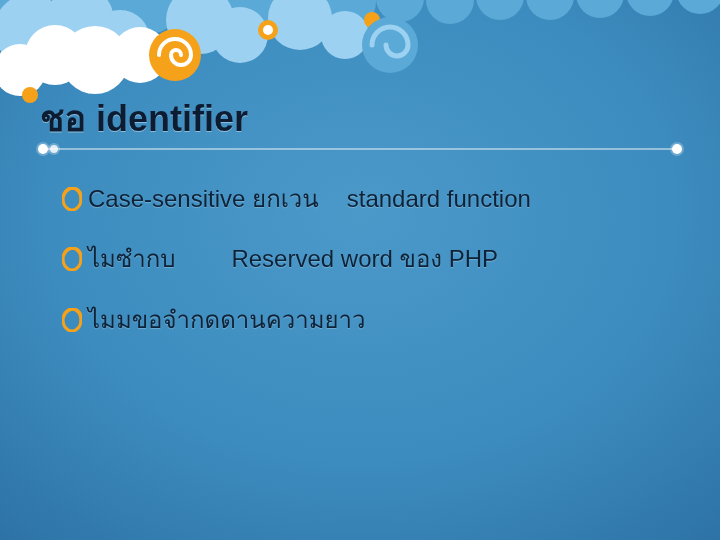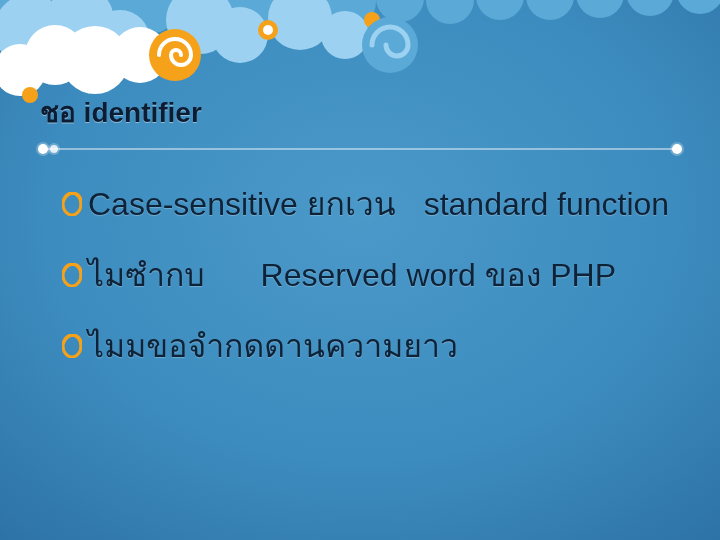--- a/index.html
+++ b/index.html
@@ -29,21 +29,21 @@
     width: 720px; height: 120px;
     overflow: hidden;
     pointer-events: none;
   }
 
   
   .title {
     position: absolute;
     left: 40px;
     top: 90px;
-    font-size: 28px;
+    font-size: 36px;
     font-weight: 700;
     color: #0c1d33;
     text-shadow: 0 1px 0 rgba(255,255,255,0.4);
   }
 
   
   .divider {
     position: absolute;
     left: 38px;
     top: 142px;
@@ -74,21 +74,21 @@
   .content {
     position: absolute;
     left: 62px;
     top: 165px;
     right: 40px;
   }
   .bullet {
     display: flex;
     align-items: flex-start;
     margin: 18px 0 28px 0;
-    font-size: 32px;
+    font-size: 24px;
     color: #0e2238;
     text-shadow: 0 1px 1px rgba(255,255,255,0.25);
   }
   .bullet .icon {
     flex: 0 0 auto;
     width: 20px;
     height: 24px;
     margin-right: 6px;
     margin-top: 4px;
   }

